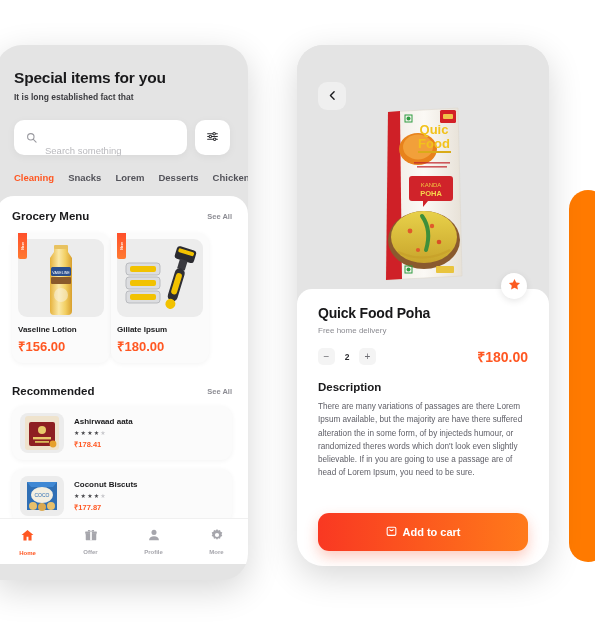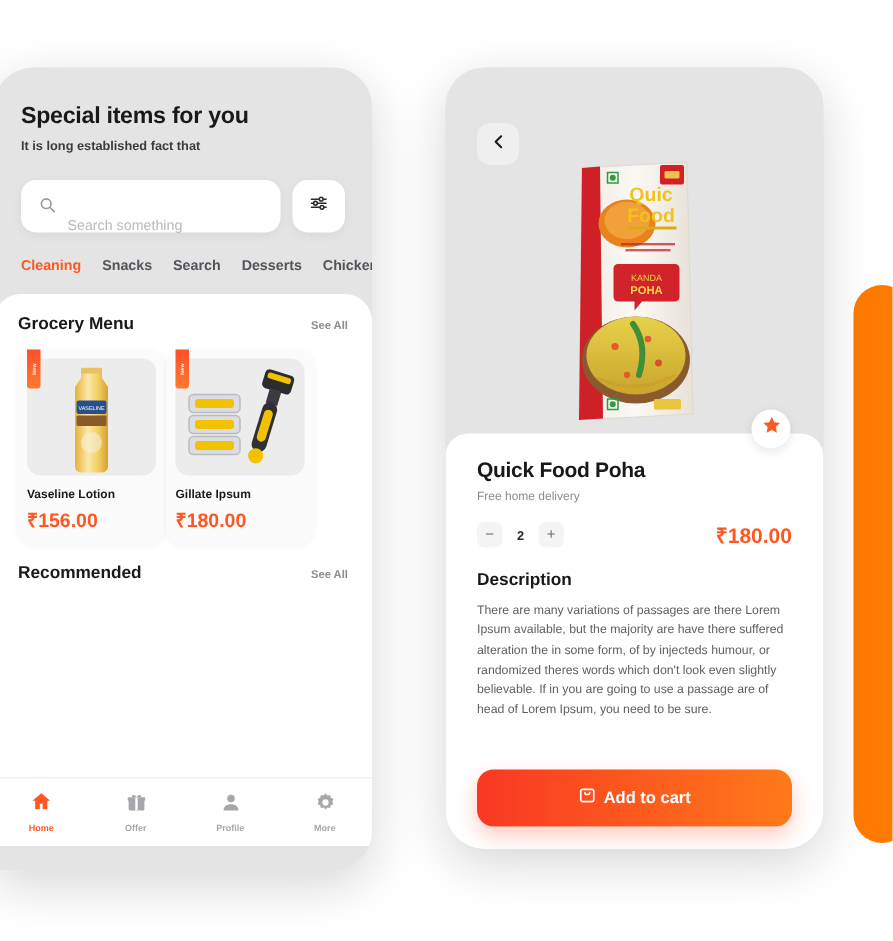--- a/index.html
+++ b/index.html
@@ -91,21 +91,21 @@
     transform:rotate(-90deg); white-space:nowrap; letter-spacing:.2px;
   }
   .gimg{
     height:78px; background:#ececec; border-radius:9px;
     display:flex; align-items:flex-end; justify-content:center;
     overflow:hidden; position:relative;
   }
   .gname{ font-size:8px; font-weight:bold; color:#1a1a1c; margin-top:8px; }
   .gprice{ font-size:13px; font-weight:bold; color:#FF5722; margin-top:3px; }
 
-  .rec-head{ margin-top:13px; }
+  .rec-head{ margin-top:22px; }
   .rec-list{ margin-top:9px; display:flex; flex-direction:column; gap:9px; }
   .rcard{
     background:#fbfbfb; border-radius:11px; padding:7px 8px;
     display:flex; gap:10px; align-items:center;
     box-shadow:0 1px 5px rgba(0,0,0,.05);
   }
   .rimg{
     width:44px; height:40px; background:#ececec; border-radius:8px;
     overflow:hidden; flex-shrink:0; position:relative;
   }
@@ -199,21 +199,21 @@
               <circle cx="16" cy="17" r="2.3" fill="#fff"></circle>
           </svg>
         </span>
       </div>
     </div>
   </div>
 
   <div class="cats">
     <div class="cat active">Cleaning</div>
     <div class="cat">Snacks</div>
-    <div class="cat">Search</div>
+    <div class="cat">Lorem</div>
     <div class="cat">Desserts</div>
     <div class="cat">Chicken</div>
   </div>
 
   <div class="l-sheet">
 
     <div class="sec-head">
       <div class="sec-title">Grocery Menu</div>
       <div class="see-all">See All</div>
     </div>
@@ -273,21 +273,56 @@
         <div class="gprice">₹180.00</div>
       </div>
     </div>
 
     <div class="sec-head rec-head">
       <div class="sec-title">Recommended</div>
       <div class="see-all">See All</div>
     </div>
 
     <div class="rec-list">
-
+      <div class="rcard">
+        <div class="rimg">
+          <svg width="44" height="40" viewBox="0 0 44 40">
+            <rect x="5" y="3" width="34" height="34" rx="3" fill="#efe3cd"></rect>
+            <rect x="9" y="9" width="26" height="24" rx="2" fill="#8e1f22"></rect>
+            <circle cx="22" cy="17" r="4" fill="#e8c96a"></circle>
+            <rect x="13" y="24" width="18" height="2.4" fill="#e8c96a"></rect>
+            <rect x="15" y="28" width="14" height="1.8" fill="#d8b95a"></rect>
+            <circle cx="33" cy="31" r="3.4" fill="#e6a02c"></circle>
+          </svg>
+        </div>
+        <div>
+          <div class="rname">Ashirwaad aata</div>
+          <div class="rstars">★★★★<span class="dim">★</span></div>
+          <div class="rprice">₹178.41</div>
+        </div>
+      </div>
+
+      <div class="rcard">
+        <div class="rimg">
+          <svg width="44" height="40" viewBox="0 0 44 40">
+            <path d="M7 6h30v28H7z" fill="#2f6fb5"></path>
+            <path d="M7 6h30l-4 5H11z" fill="#3f88d4"></path>
+            <ellipse cx="22" cy="19" rx="11" ry="8" fill="#f3efe2"></ellipse>
+            <text x="22" y="21" font-size="5" fill="#2f6fb5" text-anchor="middle" font-family="sans-serif">COCO</text>
+            <circle cx="13" cy="30" r="4" fill="#e8c06a"></circle>
+            <circle cx="22" cy="31" r="4" fill="#dba94f"></circle>
+            <circle cx="31" cy="30" r="4" fill="#e8c06a"></circle>
+          </svg>
+        </div>
+        <div>
+          <div class="rname">Coconut Biscuts</div>
+          <div class="rstars">★★★★<span class="dim">★</span></div>
+          <div class="rprice">₹177.87</div>
+        </div>
+      </div>
     </div>
 
     <div class="tabbar">
       <div class="tab active">
         <span>
           <svg width="15" height="15" viewBox="0 0 24 24" fill="#FF5722">
             <path d="M12 3 2.5 11h3v9h5v-6h3v6h5v-9h3z"></path>
           </svg>
         </span>
         <span class="tab-lb">Home</span>

